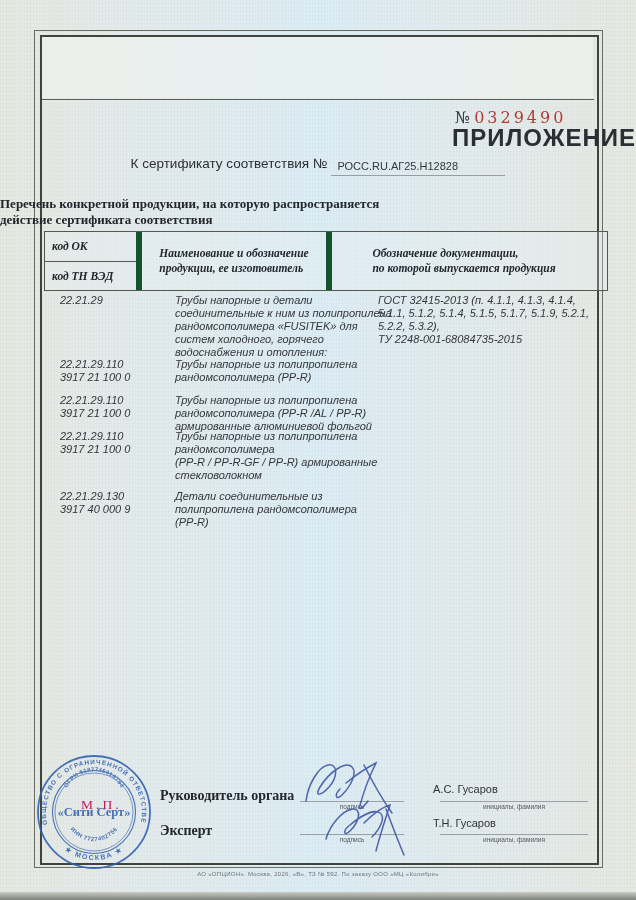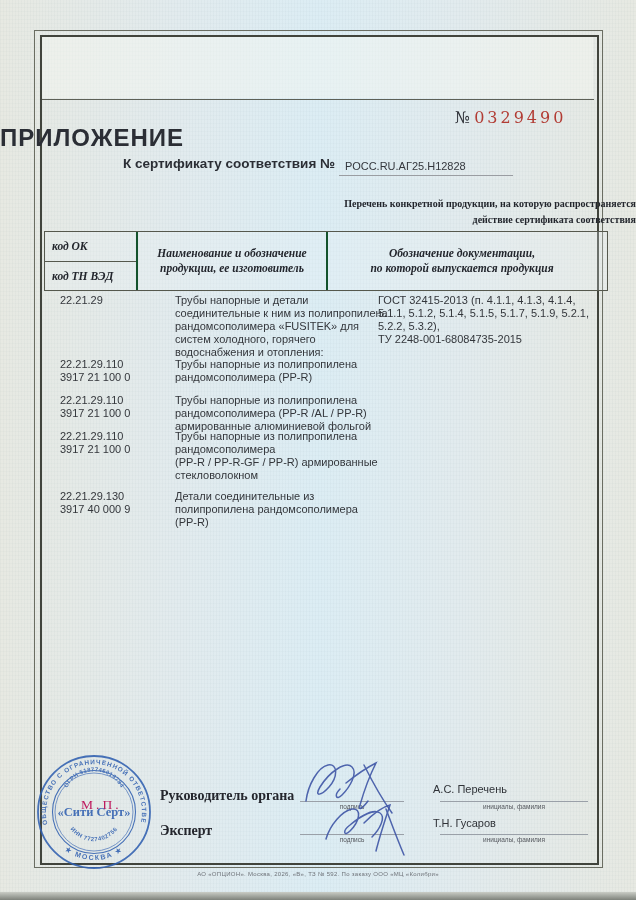--- a/index.html
+++ b/index.html
@@ -19,50 +19,50 @@
                repeating-linear-gradient(0deg,rgba(110,130,140,0.03) 0 1px,transparent 1px 4px);
   }
   .frame-outer{position:absolute;left:34px;top:30px;width:567px;height:836px;border:1px solid #6a6d62;}
   .frame-inner{position:absolute;left:40px;top:35px;width:555px;height:826px;border:2px solid #41443c;}
   .top-band{position:absolute;left:42px;top:37px;width:551px;height:61px;background:rgba(246,248,242,0.45);}
   .head-divider{position:absolute;left:42px;top:99px;width:552px;height:0;border-top:1px solid #5d6056;}
 
   .serial{position:absolute;left:455px;top:108px;font-family:"DejaVu Serif",serif;font-size:16px;color:#2a2c33;white-space:nowrap;}
   .serial .num{color:#b23c34;letter-spacing:3px;margin-left:4px;}
 
-  .title{position:absolute;left:0;top:124px;width:636px;text-align:left;
+  .title{position:absolute;left:0;top:124px;width:636px;text-align:right;
     font-size:24px;font-weight:bold;letter-spacing:1px;color:#2b2e35;}
 
   .certline{position:absolute;left:0;top:156px;width:636px;display:flex;justify-content:center;align-items:flex-end;}
-  .certline .lbl{font-size:13.5px;font-weight:bold;color:#2b2e35;white-space:nowrap;}
+  .certline .lbl{font-size:13.5px;font-weight:normal;color:#2b2e35;white-space:nowrap;}
   .certline .num{font-size:11px;color:#34373d;border-bottom:1px solid #9a9da2;
     min-width:162px;text-align:left;padding:0 6px 3px 6px;margin-left:4px;margin-bottom:-5px;white-space:nowrap;}
 
-  .descr{position:absolute;left:0;top:196px;width:636px;text-align:right;
-    font-family:"Liberation Serif",serif;font-weight:bold;font-size:10px;line-height:15.5px;
+  .descr{position:absolute;left:0;top:196px;width:636px;text-align:left;
+    font-family:"Liberation Serif",serif;font-weight:bold;font-size:13px;line-height:15.5px;
     color:#23262d;white-space:pre-line;}
 
   
   .thead{position:absolute;left:44px;top:231px;width:564px;height:60px;
     display:grid;grid-template-columns:91px 190px 270px;
     border:1px solid #55584d;box-sizing:border-box;background:rgba(235,244,246,0.25);font-style:italic;}
   .thead .c1{display:flex;flex-direction:column;font-family:"Liberation Serif",serif;font-weight:bold;font-size:11.5px;color:#23262d;}
   .thead .c1 > div{flex:1;display:flex;align-items:center;padding-left:7px;}
   .thead .c1 .half-top{border-bottom:1px solid #55584d;}
-  .thead .c2,.thead .c3{border-left:2px solid #14532d;display:flex;align-items:center;justify-content:center;
-    text-align:center;font-family:"Liberation Serif",serif;font-weight:bold;font-size:11.5px;line-height:15px;
+  .thead .c2,.thead .c3{border-left:6px solid #14532d;display:flex;align-items:center;justify-content:center;
+    text-align:left;font-family:"Liberation Serif",serif;font-weight:bold;font-size:11.5px;line-height:15px;
     color:#23262d;white-space:pre-line;}
 
   
   .trow{position:absolute;left:44px;width:551px;display:grid;grid-template-columns:91px 190px 270px;}
   .trow .code{padding-left:16px;}
   .trow .name{padding-left:40px;}
   .trow .docs{padding-left:53px;}
   .trow div{font-size:11px;line-height:13px;color:#33363b;}
-  .trow .line{white-space:nowrap;}
+  .trow .line{white-space:nowrap;font-style:italic;}
   .doc-extra{}
 
   
   .role{position:absolute;font-family:"Liberation Serif",serif;font-weight:bold;font-size:14px;color:#24262d;white-space:nowrap;}
   .sig-line{position:absolute;border-top:1px solid #9aa0a8;height:0;}
   .sig-caption{position:absolute;font-size:6.5px;color:#55585e;text-align:center;white-space:nowrap;}
   .person{position:absolute;font-size:11px;color:#303338;white-space:nowrap;}
   .mp{position:absolute;left:81px;top:797px;font-family:"Liberation Serif",serif;font-size:13.5px;
     letter-spacing:3px;color:#be185d;z-index:1;}
 
@@ -174,21 +174,21 @@
     <div class="line">(PP-R)</div>
   </div>
   <div class="docs"></div>
 </div>
 
 <div class="mp">М.П.</div>
 
 <div class="role" style="left:160px;top:788px">Руководитель органа</div>
 <div class="sig-line" style="left:300px;top:801px;width:104px"></div>
 <div class="sig-caption" style="left:300px;top:803px;width:104px">подпись</div>
-<div class="person" style="left:433px;top:783px">А.С. Перечень</div>
+<div class="person" style="left:433px;top:783px">А.С. Гусаров</div>
 <div class="sig-line" style="left:440px;top:801px;width:148px"></div>
 <div class="sig-caption" style="left:440px;top:803px;width:148px">инициалы, фамилия</div>
 
 <div class="role" style="left:160px;top:823px">Эксперт</div>
 <div class="sig-line" style="left:300px;top:834px;width:104px"></div>
 <div class="sig-caption" style="left:300px;top:836px;width:104px">подпись</div>
 <div class="person" style="left:433px;top:817px">Т.Н. Гусаров</div>
 <div class="sig-line" style="left:440px;top:834px;width:148px"></div>
 <div class="sig-caption" style="left:440px;top:836px;width:148px">инициалы, фамилия</div>
 

